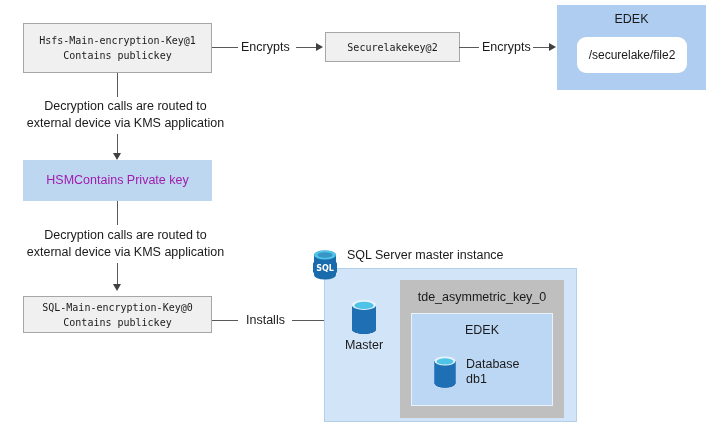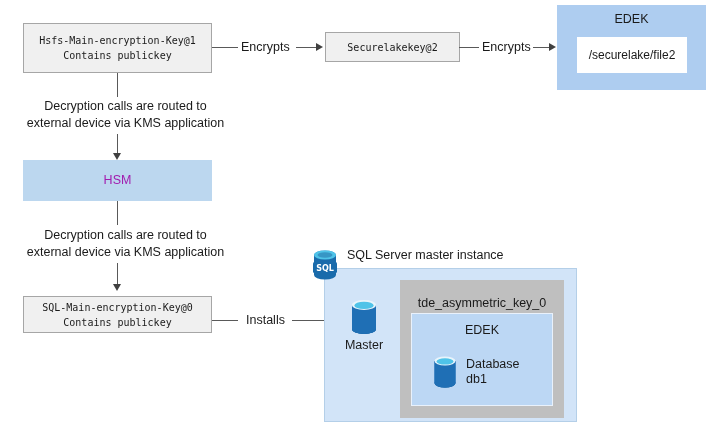--- a/index.html
+++ b/index.html
@@ -85,21 +85,21 @@
     box-sizing:border-box;
   }
   .sql-caption{
     font-size:12.5px;color:#1a1a1a;white-space:nowrap;
   }
   .tde-box{
     background:#bfbfbf;
     box-sizing:border-box;
   }
   .tde-title{
-    position:absolute;left:0;right:0;top:16px;text-align:center;
+    position:absolute;left:0;right:0;top:10px;text-align:center;
     font-size:12.5px;color:#1a1a1a;
   }
   .edek-inner{
     background:#bcd7f4;
     border:1px solid #e9f1fb;
     box-sizing:border-box;
   }
   .edek-inner-title{
     position:absolute;left:0;right:0;top:9px;text-align:center;
     font-size:12.5px;color:#1a1a1a;
@@ -126,33 +126,34 @@
     <div>Securelakekey@2</div>
   </div>
 
   <div class="abs hline" style="left:459px;top:47px;width:20px;"></div>
   <div class="abs edgelabel" style="left:482px;top:40px;">Encrypts</div>
   <div class="abs hline" style="left:533px;top:47px;width:17px;"></div>
   <div class="abs arrow-r" style="left:549px;top:42.5px;"></div>
 
   <div class="abs edek-outer" style="left:557px;top:5px;width:149px;height:85px;">
     <div class="edek-title">EDEK</div>
-    <div class="edek-file" style="left:20px;width:110px;">/securelake/file2</div>
+    <div class="edek-file" style="left:20px;width:110px;border-radius:9px;">/securelake/file2</div>
   </div>
 
   <div class="abs vline" style="left:117px;top:73px;height:24px;"></div>
   <div class="abs caption" style="left:0px;top:98px;width:235px;">
     <div>Decryption calls are routed to</div>
     <div>external device via KMS application</div>
   </div>
   <div class="abs vline" style="left:117px;top:134px;height:20px;"></div>
   <div class="abs arrow-d" style="left:112.5px;top:153px;"></div>
 
   <div class="abs hsmbox" style="left:23px;top:160px;width:189px;height:41px;">
     <div>HSM</div>
+    <div>Contains Private key</div>
   </div>
 
   <div class="abs vline" style="left:117px;top:201px;height:24px;"></div>
   <div class="abs caption" style="left:0px;top:227px;width:235px;">
     <div>Decryption calls are routed to</div>
     <div>external device via KMS application</div>
   </div>
   <div class="abs vline" style="left:117px;top:263px;height:22px;"></div>
   <div class="abs arrow-d" style="left:112.5px;top:284px;"></div>
 

